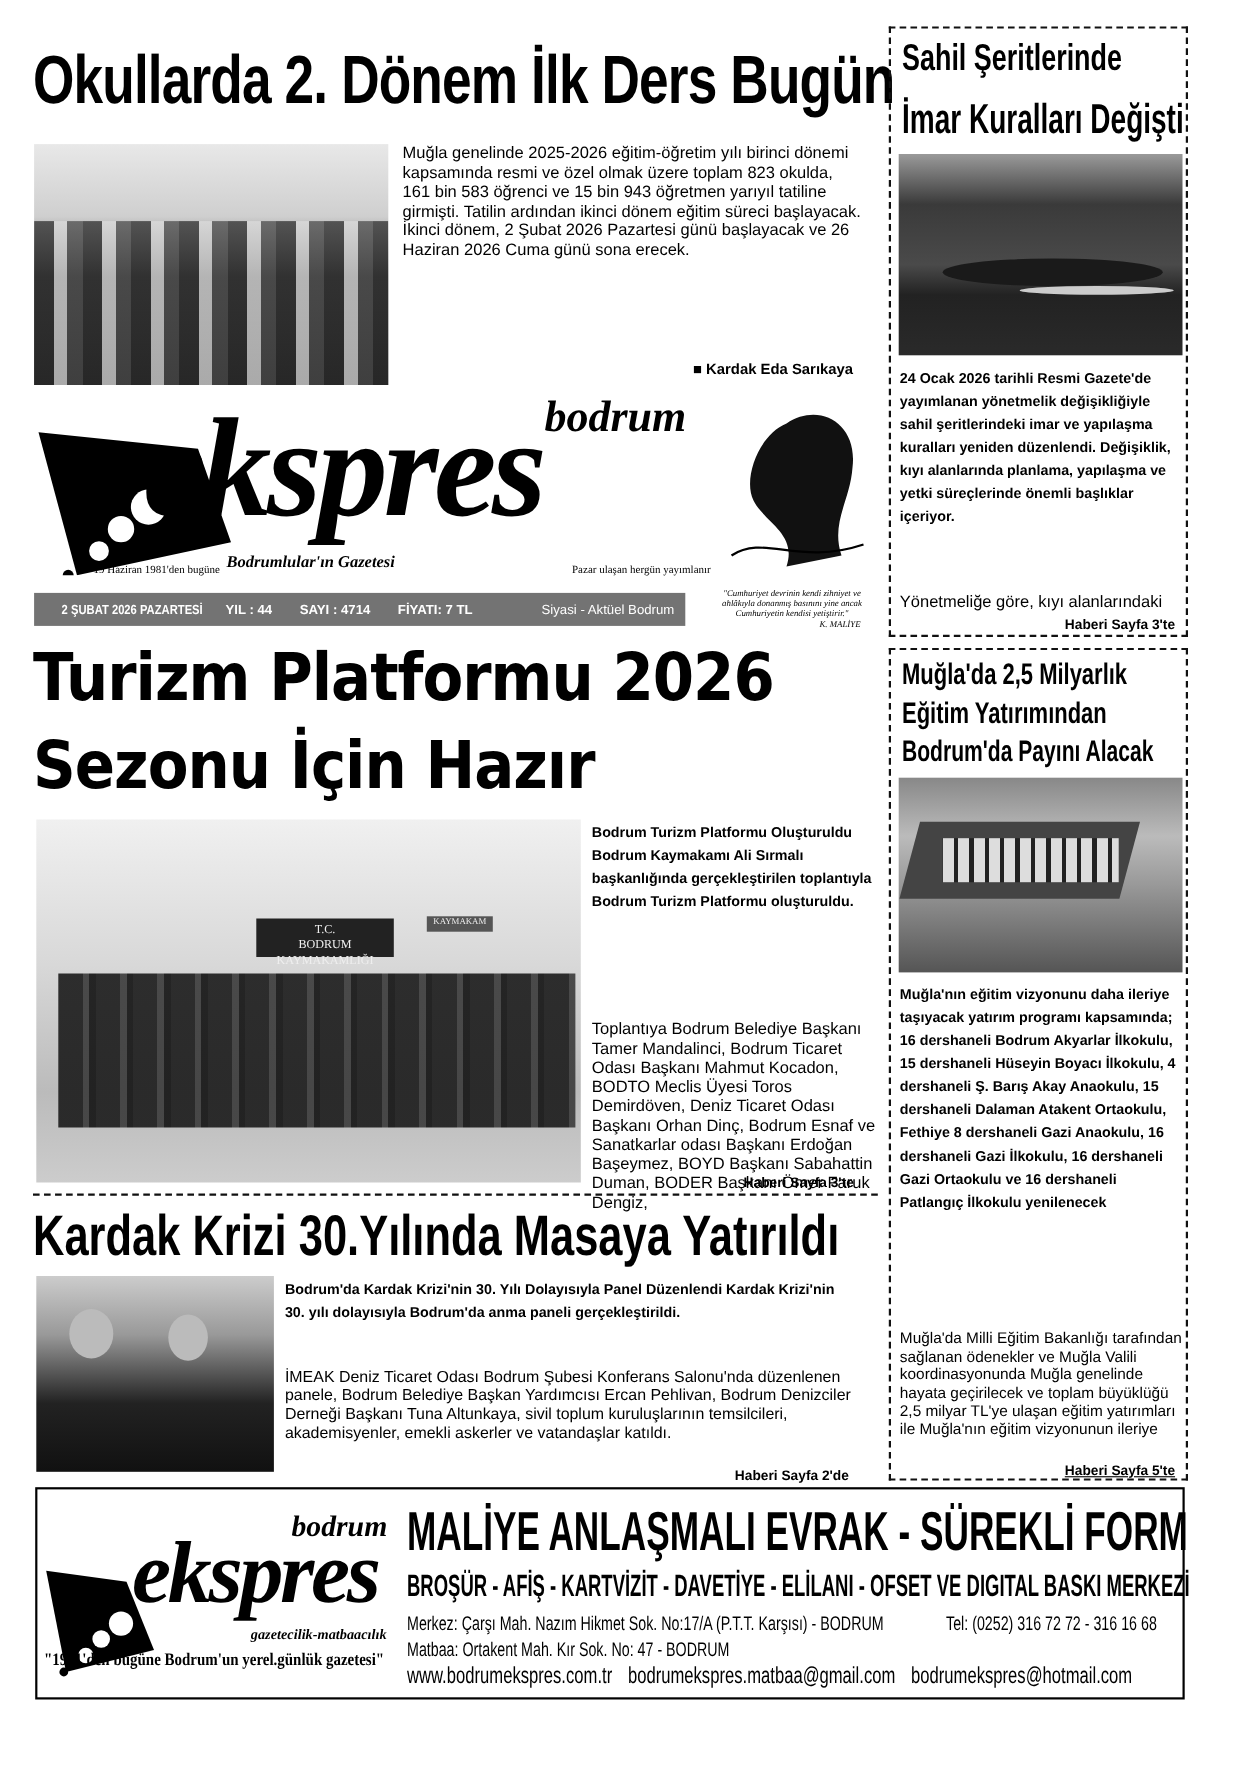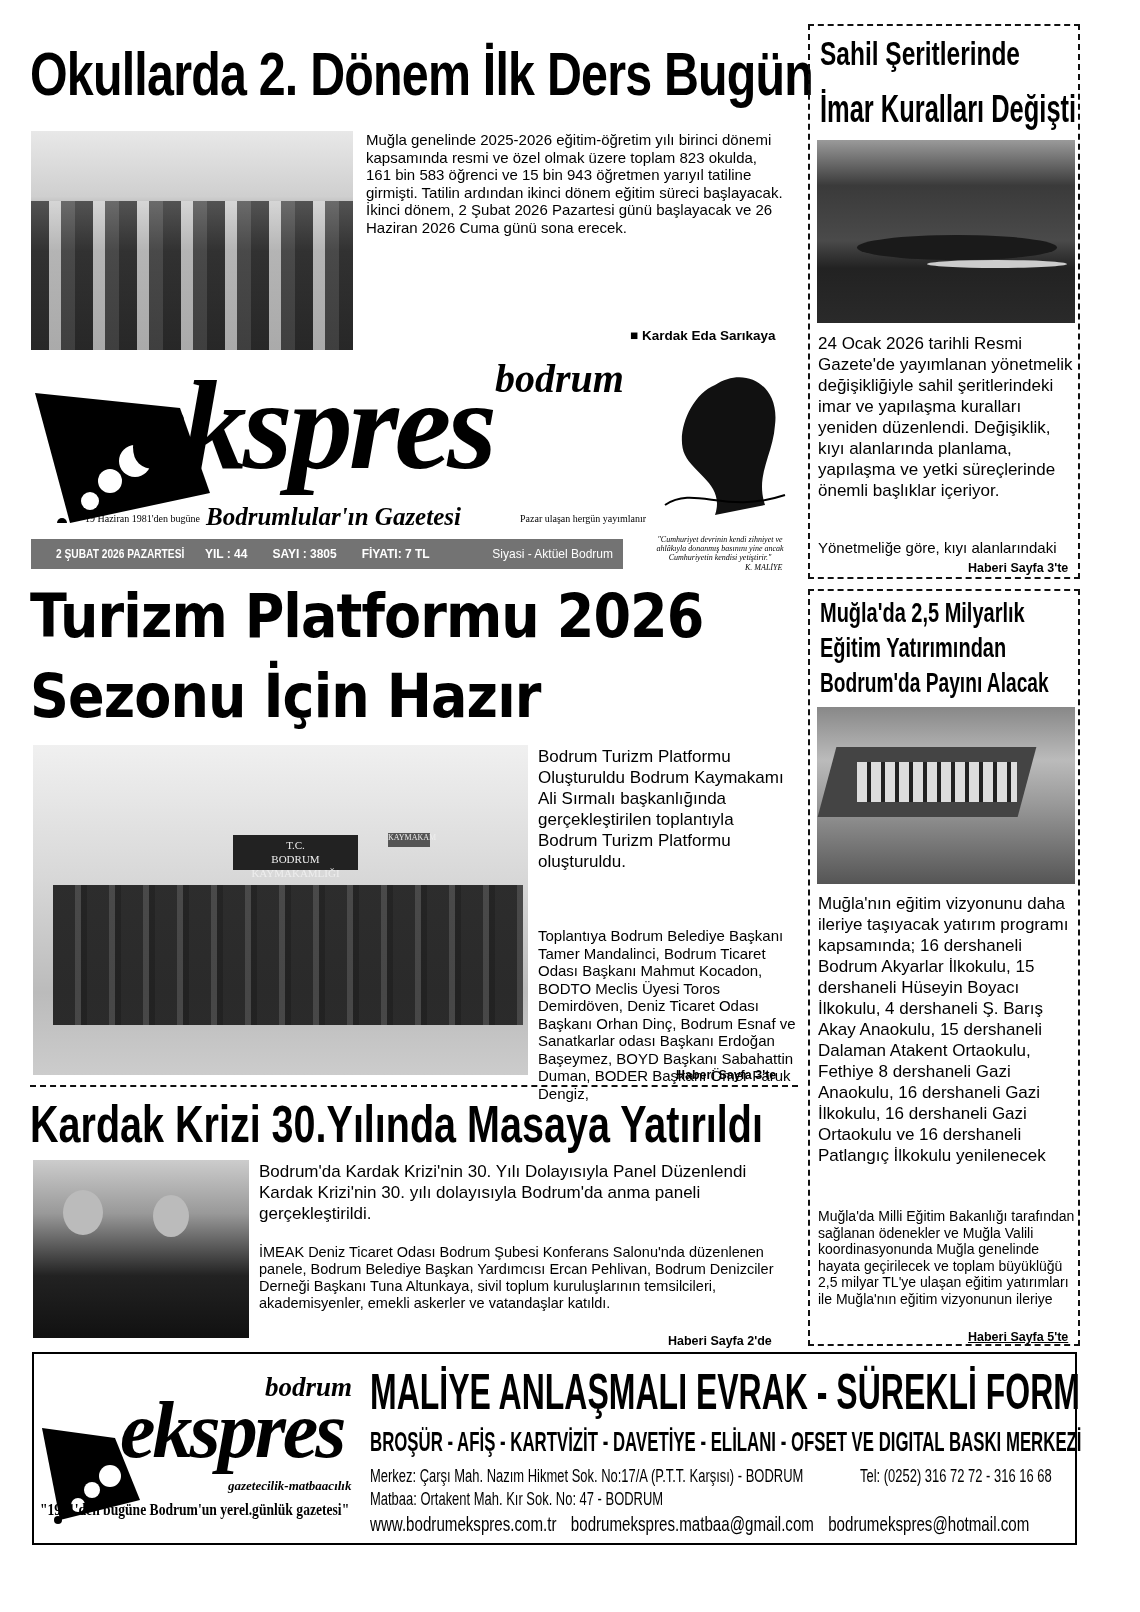--- a/index.html
+++ b/index.html
@@ -2,21 +2,21 @@
 <html><head>
 <meta charset="utf-8">
 <style>
   * { margin:0; padding:0; box-sizing:border-box; }
   body { width:1140px; height:1612px; background:#fff; position:relative; overflow:hidden; font-family:"Liberation Sans", sans-serif; color:#000; }
   .abs { position:absolute; }
   .cond { font-family:"Liberation Sans", sans-serif; font-weight:bold; transform-origin:left top; white-space:nowrap; }
   .photo { background:#777; overflow:hidden; }
   .dash-box { border:2px dashed #111; }
   .body-text { font-size:15px; line-height:17.5px; }
-  .bold-text { font-weight:normal; font-size:17px; line-height:21px; }
+  .bold-text { font-weight:bold; font-size:13px; line-height:21px; }
   .ref { font-weight:bold; font-size:12.5px; }
   .serif { font-family:"Liberation Serif", serif; }
 </style>
 </head>
 <body>
 
 <div class="abs cond" style="left:30px;top:38px;font-size:62px;letter-spacing:-1px;transform:scaleX(0.78);line-height:72px;">Okullarda 2. Dönem İlk Ders Bugün</div>
 
 <div class="abs photo" style="left:31px;top:131px;width:322px;height:219px;background:linear-gradient(180deg,#e8e8e8 0%,#cfcfcf 30%,#555 55%,#333 100%);">
   <div style="position:absolute;left:0;top:70px;width:100%;height:150px;background:repeating-linear-gradient(90deg,#222 0 18px,#ddd 18px 30px,#444 30px 44px);opacity:.7;"></div>
@@ -35,34 +35,34 @@
     <circle cx="60" cy="128" r="9" fill="#fff"></circle>
     <circle cx="80" cy="108" r="12" fill="#fff"></circle>
     <circle cx="105" cy="88" r="16" fill="#fff"></circle>
     <circle cx="32" cy="150" r="5" fill="#000"></circle>
   </svg>
   <div class="abs serif" style="left:465px;top:0px;font-size:40px;font-style:italic;font-weight:bold;">bodrum</div>
   <div class="abs serif" style="left:100px;top:-5px;font-size:128px;font-style:italic;font-weight:bold;letter-spacing:-4px;line-height:150px;">ekspres</div>
 </div>
 
 <div class="abs serif" style="left:85px;top:513px;font-size:10px;">19 Haziran 1981'den bugüne</div>
-<div class="abs serif" style="left:206px;top:503px;font-size:25px;font-weight:bold;font-style:italic;">Bodrumlular'ın Gazetesi</div>
+<div class="abs serif" style="left:206px;top:503px;font-size:15px;font-weight:bold;font-style:italic;">Bodrumlular'ın Gazetesi</div>
 <div class="abs serif" style="left:520px;top:513px;font-size:10px;">Pazar ulaşan hergün yayımlanır</div>
 
 <svg class="abs" width="140" height="160" style="left:655px;top:365px;">
   <path d="M60,20 C90,0 125,20 120,60 C118,90 100,110 110,140 L60,150 C70,120 40,110 30,90 C20,70 35,30 60,20 Z" fill="#111"></path>
   <path d="M10,140 C40,120 70,150 130,130" stroke="#000" stroke-width="2" fill="none"></path>
 </svg>
 <div class="abs serif" style="left:650px;top:535px;width:140px;font-size:8px;font-style:italic;text-align:center;line-height:9px;">"Cumhuriyet devrinin kendi zihniyet ve ahlâkıyla donanmış basınını yine ancak Cumhuriyetin kendisi yetiştirir."</div>
 <div class="abs serif" style="left:745px;top:563px;font-size:8px;font-style:italic;">K. MALİYE</div>
 
 <div class="abs" style="left:31px;top:539px;width:592px;height:30px;background:#737373;color:#fff;font-size:12px;font-weight:bold;display:flex;align-items:center;">
   <span style="margin-left:25px;transform:scaleX(0.85);transform-origin:left;">2 ŞUBAT  2026 PAZARTESİ</span>
   <span style="margin-left:-2px;">YIL : 44</span>
-  <span style="margin-left:25px;">SAYI : 3805</span>
+  <span style="margin-left:25px;">SAYI : 4714</span>
   <span style="margin-left:25px;">FİYATI: 7 TL</span>
   <span style="margin-left:auto;margin-right:10px;font-weight:normal;">Siyasi - Aktüel Bodrum</span>
 </div>
 
 <div class="abs dash-box" style="left:808px;top:24px;width:272px;height:555px;"></div>
 <div class="abs cond" style="left:820px;top:34px;font-size:34px;transform:scaleX(0.72);">Sahil Şeritlerinde</div>
 <div class="abs cond" style="left:820px;top:88px;font-size:38px;transform:scaleX(0.67);">İmar Kuralları Değişti</div>
 <div class="abs photo" style="left:817px;top:140px;width:258px;height:183px;background:linear-gradient(180deg,#9a9a9a 0%,#3a3a3a 25%,#4a4a4a 55%,#222 70%,#2a2a2a 100%);">
   <div style="position:absolute;left:40px;top:95px;width:200px;height:25px;background:#1a1a1a;border-radius:50%;"></div>
   <div style="position:absolute;left:110px;top:120px;width:140px;height:8px;background:#ccc;border-radius:50%;"></div>
@@ -72,21 +72,21 @@
 <div class="abs ref" style="left:968px;top:561px;">Haberi Sayfa 3'te</div>
 
 <div class="abs" style="left:30px;top:580px;font-size:60px;font-weight:bold;font-family:'DejaVu Sans',sans-serif;letter-spacing:-1px;line-height:72px;transform:scaleX(0.9);transform-origin:left top;white-space:nowrap;">Turizm Platformu 2026</div>
 <div class="abs" style="left:30px;top:660px;font-size:60px;font-weight:bold;font-family:'DejaVu Sans',sans-serif;letter-spacing:-1px;line-height:72px;transform:scaleX(0.9);transform-origin:left top;white-space:nowrap;">Sezonu İçin Hazır</div>
 
 <div class="abs photo" style="left:33px;top:745px;width:495px;height:330px;background:linear-gradient(180deg,#f0f0f0 0%,#d8d8d8 40%,#bbb 75%,#ccc 100%);">
   <div style="position:absolute;left:200px;top:90px;width:125px;height:35px;background:#222;color:#eee;text-align:center;font-family:'Liberation Serif',serif;font-size:11px;line-height:14px;padding-top:3px;">
     <div>T.C.</div>
     <div>BODRUM KAYMAKAMLIĞI</div>
   </div>
-  <div style="position:absolute;left:355px;top:88px;width:42px;height:14px;background:#555;color:#eee;font-size:8px;text-align:center;font-family:'Liberation Serif',serif;">KAYMAKAM</div>
+  <div style="position:absolute;left:355px;top:88px;width:60px;height:14px;background:#555;color:#eee;font-size:8px;text-align:center;font-family:'Liberation Serif',serif;">KAYMAKAM</div>
   <div style="position:absolute;left:20px;top:140px;width:470px;height:140px;background:repeating-linear-gradient(90deg,#1a1a1a 0 22px,#3a3a3a 22px 28px,#111 28px 34px);opacity:.9;"></div>
 </div>
 
 <div class="abs bold-text" style="left:538px;top:746px;width:255px;">Bodrum Turizm Platformu Oluşturuldu Bodrum Kaymakamı Ali Sırmalı başkanlığında gerçekleştirilen toplantıyla Bodrum Turizm Platformu oluşturuldu.</div>
 <div class="abs body-text" style="left:538px;top:891px;width:258px;margin-top:36px;">Toplantıya Bodrum Belediye Başkanı  Tamer Mandalinci, Bodrum Ticaret Odası Başkanı Mahmut Kocadon, BODTO Meclis Üyesi Toros Demirdöven, Deniz Ticaret Odası Başkanı Orhan Dinç, Bodrum Esnaf ve Sanatkarlar odası Başkanı Erdoğan Başeymez, BOYD Başkanı Sabahattin Duman, BODER Başkanı Ömer Faruk Dengiz,</div>
 <div class="abs ref" style="left:676px;top:1068px;">Haberi Sayfa 3'te</div>
 
 <div class="abs" style="left:30px;top:1085px;width:768px;border-top:2px dashed #111;"></div>
 
 <div class="abs dash-box" style="left:808px;top:589px;width:272px;height:757px;"></div>

